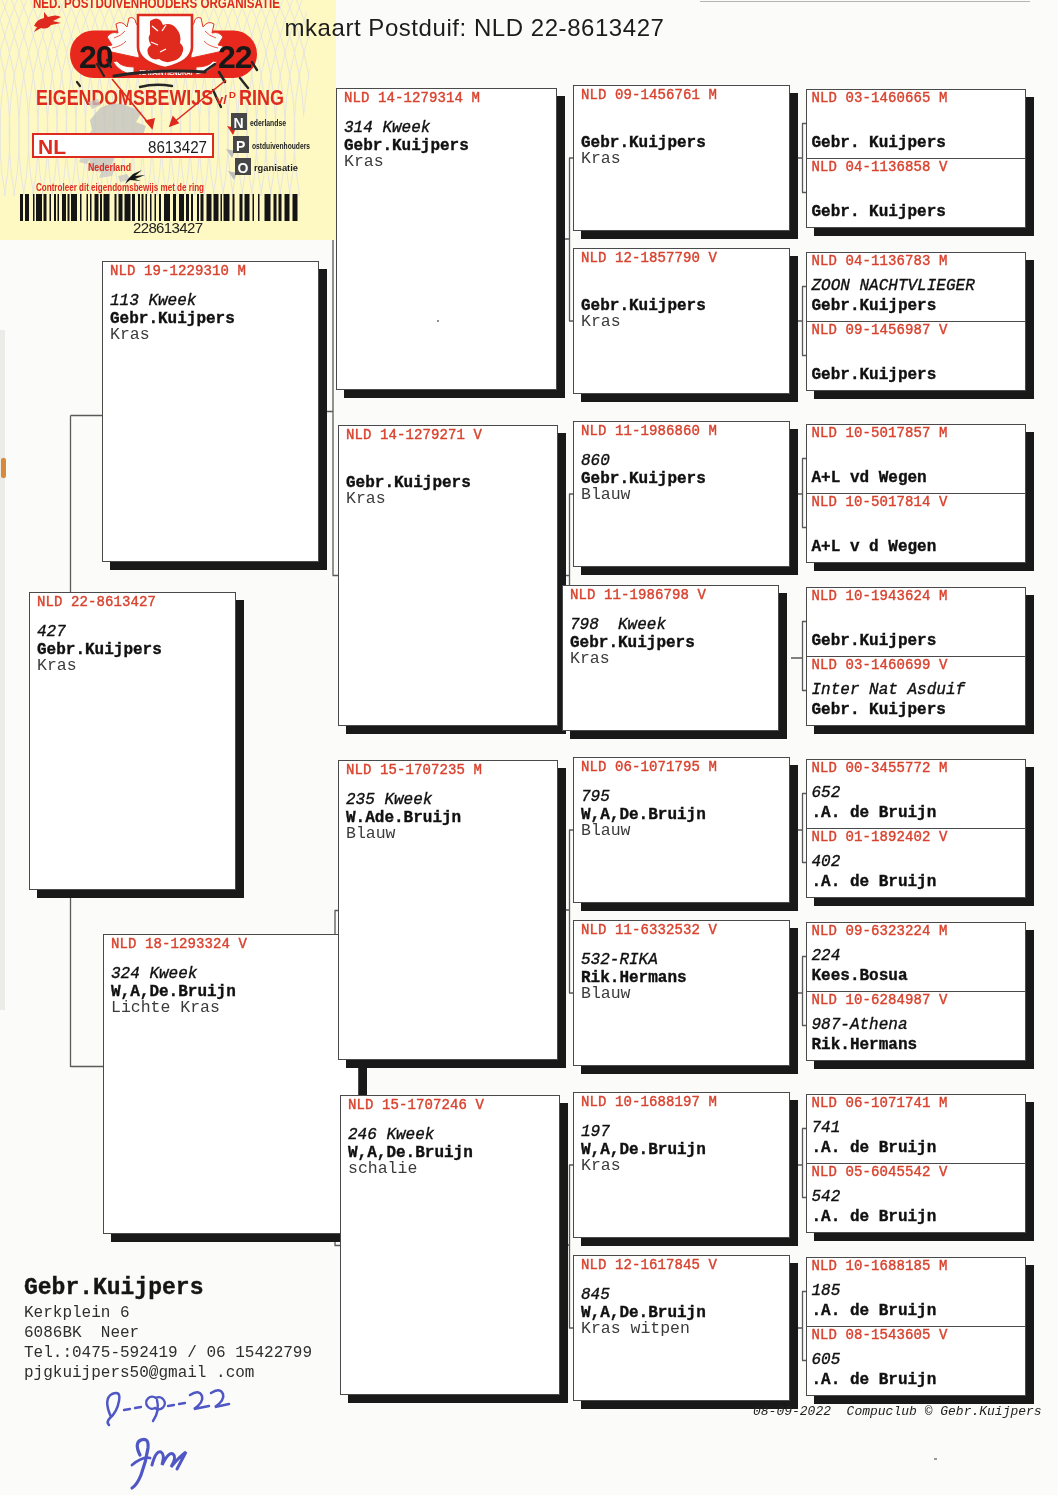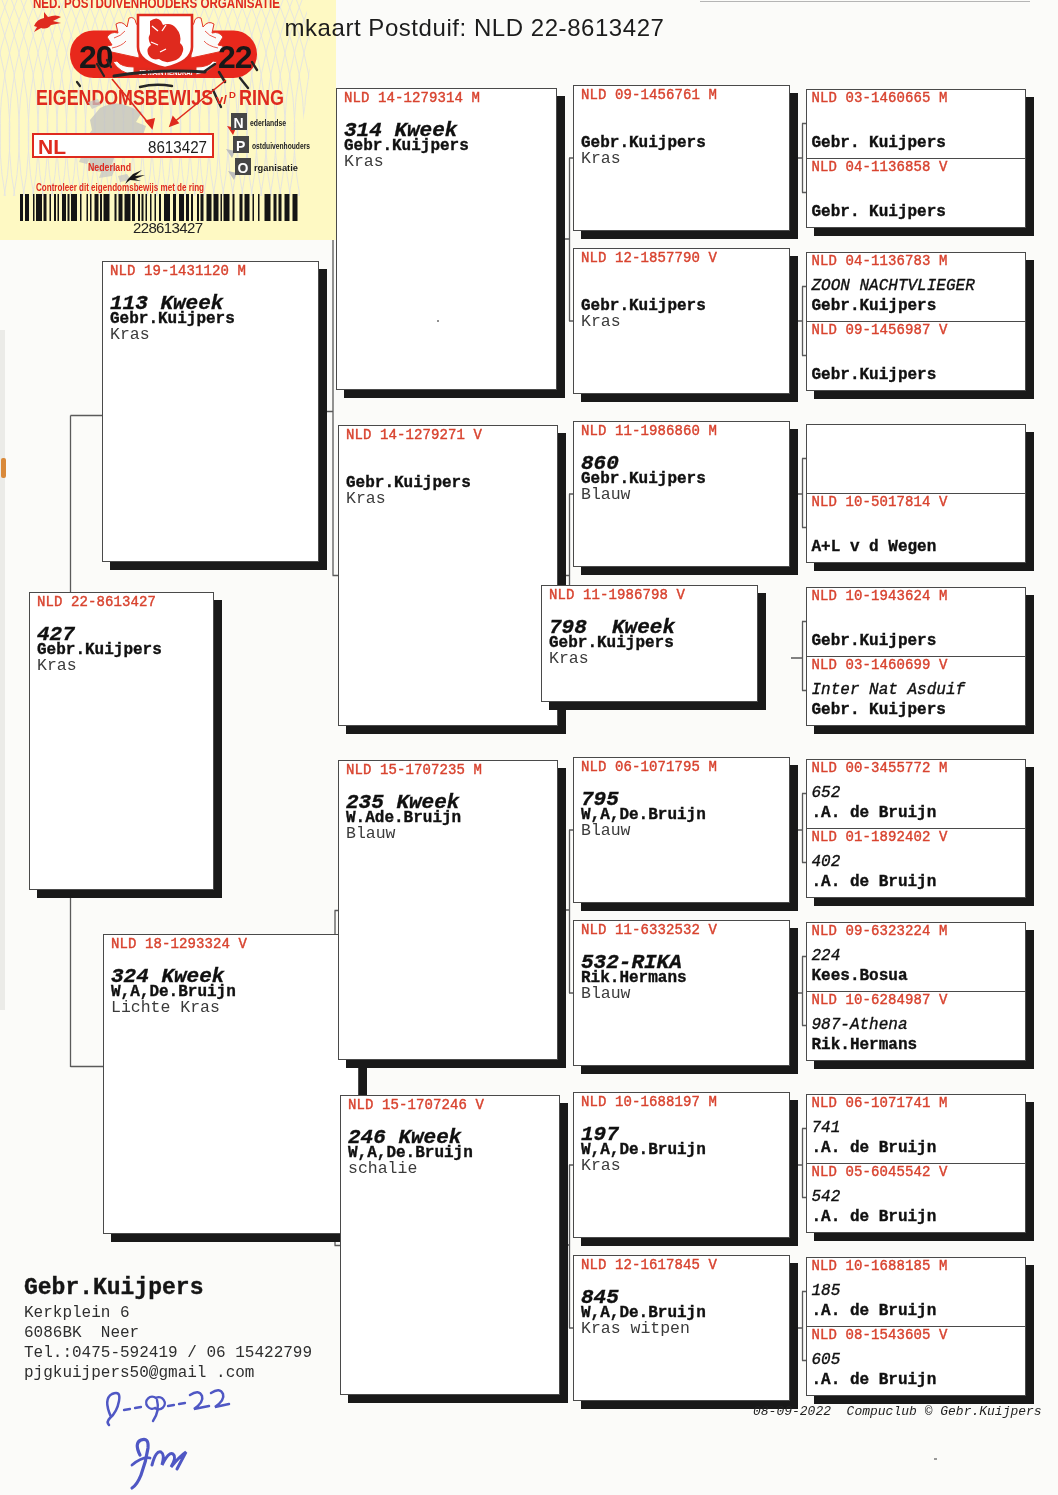--- a/index.html
+++ b/index.html
@@ -1,19 +1,19 @@
 <!DOCTYPE html>
 <html><head><meta charset="utf-8"><style>
 *{margin:0;padding:0;box-sizing:border-box}
 html,body{width:1058px;height:1495px;background:#fbfbf9;overflow:hidden;position:relative}
 #page{position:absolute;left:0;top:0;width:1058px;height:1495px;font-family:"Liberation Mono",monospace}
 .box{position:absolute;background:#fff;border:1.2px solid #4a4a4a;box-shadow:8px 8px 0 0 #191919;z-index:2}
 .box div{position:absolute;left:7px;white-space:pre;line-height:1}
 .hd{top:1.5px;font-size:14px;font-weight:normal;color:#d8432f;letter-spacing:0.1px;-webkit-text-stroke:0.4px #d8432f}
-.t1{top:31px;font-size:21px;font-weight:bold;font-style:italic;color:#101010;-webkit-text-stroke:0.35px #101010}
+.t1{top:31px;font-size:16px;font-weight:normal;font-style:italic;color:#101010;-webkit-text-stroke:0.35px #101010}
 .t2{top:49px;font-size:16px;font-weight:bold;color:#101010;-webkit-text-stroke:0.35px #101010}
 .t3{top:64.5px;font-size:16.5px;color:#3b3b3b}
 .half{position:absolute;left:0!important;width:100%;height:70px}
 .half div{left:4.5px}
 .h2{border-top:1.2px solid #4a4a4a}
 .half .hd{top:0.5px}
 .half .a{top:24.5px;font-size:16px;font-weight:normal;font-style:italic;color:#101010;-webkit-text-stroke:0.35px #101010}
 .half .b{top:44.5px;font-size:16px;font-weight:bold;color:#101010;-webkit-text-stroke:0.35px #101010}
 #title{position:absolute;left:284.5px;top:14px;font-family:"Liberation Sans",sans-serif;font-size:24px;letter-spacing:0.55px;color:#1c1c1c;z-index:4;white-space:pre}
 #stamp{position:absolute;left:0;top:0;width:336px;height:240px;background:#fef9c3;z-index:3}
@@ -45,28 +45,28 @@
       <path d="M561,1245 H569.5 M569.5,1165 V1328 M569,1165 H574 M569,1328 H574" stroke="#5a5a5a" stroke-width="1.3" fill="none"></path>
       <path d="M791,158 H802.5 M802.5,123.5 V192.5 M802,123.5 H807 M802,192.5 H807" stroke="#5a5a5a" stroke-width="1.3" fill="none"></path>
       <path d="M791,321 H802.5 M802.5,286.5 V355.5 M802,286.5 H807 M802,355.5 H807" stroke="#5a5a5a" stroke-width="1.3" fill="none"></path>
       <path d="M791,494 H802.5 M802.5,458.5 V527.5 M802,458.5 H807 M802,527.5 H807" stroke="#5a5a5a" stroke-width="1.3" fill="none"></path>
       <path d="M791,658 H802.5 M802.5,621.5 V690.5 M802,621.5 H807 M802,690.5 H807" stroke="#5a5a5a" stroke-width="1.3" fill="none"></path>
       <path d="M791,830 H802.5 M802.5,793.5 V862.5 M802,793.5 H807 M802,862.5 H807" stroke="#5a5a5a" stroke-width="1.3" fill="none"></path>
       <path d="M791,993 H802.5 M802.5,956.5 V1025.5 M802,956.5 H807 M802,1025.5 H807" stroke="#5a5a5a" stroke-width="1.3" fill="none"></path>
       <path d="M791,1165 H802.5 M802.5,1128.5 V1197.5 M802,1128.5 H807 M802,1197.5 H807" stroke="#5a5a5a" stroke-width="1.3" fill="none"></path>
       <path d="M791,1328 H802.5 M802.5,1291.5 V1360.5 M802,1291.5 H807 M802,1360.5 H807" stroke="#5a5a5a" stroke-width="1.3" fill="none"></path>
     </svg>
-<div class="box" style="left:29px;top:592px;width:185px;height:298px">
+<div class="box" style="left:29px;top:592px;width:207px;height:298px">
       <div class="hd">NLD 22-8613427</div>
       <div class="t1">427</div>
       <div class="t2">Gebr.Kuijpers</div>
       <div class="t3">Kras</div>
     </div>
     <div class="box" style="left:102px;top:261px;width:217px;height:301px">
-      <div class="hd">NLD 19-1431120 M</div>
+      <div class="hd">NLD 19-1229310 M</div>
       <div class="t1">113 Kweek</div>
       <div class="t2">Gebr.Kuijpers</div>
       <div class="t3">Kras</div>
     </div>
     <div class="box" style="left:103px;top:934px;width:256px;height:300px">
       <div class="hd">NLD 18-1293324 V</div>
       <div class="t1">324 Kweek</div>
       <div class="t2">W,A,De.Bruijn</div>
       <div class="t3">Lichte Kras</div>
     </div>
@@ -102,21 +102,21 @@
       <div class="hd">NLD 12-1857790 V</div>
       <div class="t2">Gebr.Kuijpers</div>
       <div class="t3">Kras</div>
     </div>
     <div class="box" style="left:573px;top:421px;width:217px;height:146px">
       <div class="hd">NLD 11-1986860 M</div>
       <div class="t1">860</div>
       <div class="t2">Gebr.Kuijpers</div>
       <div class="t3">Blauw</div>
     </div>
-    <div class="box" style="left:541px;top:585px;width:217px;height:117px">
+    <div class="box" style="left:562px;top:585px;width:217px;height:146px">
       <div class="hd">NLD 11-1986798 V</div>
       <div class="t1">798  Kweek</div>
       <div class="t2">Gebr.Kuijpers</div>
       <div class="t3">Kras</div>
     </div>
     <div class="box" style="left:573px;top:757px;width:217px;height:146px">
       <div class="hd">NLD 06-1071795 M</div>
       <div class="t1">795</div>
       <div class="t2">W,A,De.Bruijn</div>
       <div class="t3">Blauw</div>
@@ -141,20 +141,21 @@
     </div>
     <div class="box" style="left:806px;top:89px;width:220px;height:139px">
       <div class="half" style="top:0"><div class="hd">NLD 03-1460665 M</div><div class="b">Gebr. Kuijpers</div></div>
       <div class="half h2" style="top:68px"><div class="hd">NLD 04-1136858 V</div><div class="b">Gebr. Kuijpers</div></div>
     </div>
     <div class="box" style="left:806px;top:252px;width:220px;height:139px">
       <div class="half" style="top:0"><div class="hd">NLD 04-1136783 M</div><div class="a">ZOON NACHTVLIEGER</div><div class="b">Gebr.Kuijpers</div></div>
       <div class="half h2" style="top:68px"><div class="hd">NLD 09-1456987 V</div><div class="b">Gebr.Kuijpers</div></div>
     </div>
     <div class="box" style="left:806px;top:424px;width:220px;height:139px">
+      <div class="half" style="top:0"><div class="hd">NLD 10-5017857 M</div><div class="b">A+L vd Wegen</div></div>
       <div class="half h2" style="top:68px"><div class="hd">NLD 10-5017814 V</div><div class="b">A+L v d Wegen</div></div>
     </div>
     <div class="box" style="left:806px;top:587px;width:220px;height:139px">
       <div class="half" style="top:0"><div class="hd">NLD 10-1943624 M</div><div class="b">Gebr.Kuijpers</div></div>
       <div class="half h2" style="top:68px"><div class="hd">NLD 03-1460699 V</div><div class="a">Inter Nat Asduif</div><div class="b">Gebr. Kuijpers</div></div>
     </div>
     <div class="box" style="left:806px;top:759px;width:220px;height:139px">
       <div class="half" style="top:0"><div class="hd">NLD 00-3455772 M</div><div class="a">652</div><div class="b">.A. de Bruijn</div></div>
       <div class="half h2" style="top:68px"><div class="hd">NLD 01-1892402 V</div><div class="a">402</div><div class="b">.A. de Bruijn</div></div>
     </div>

